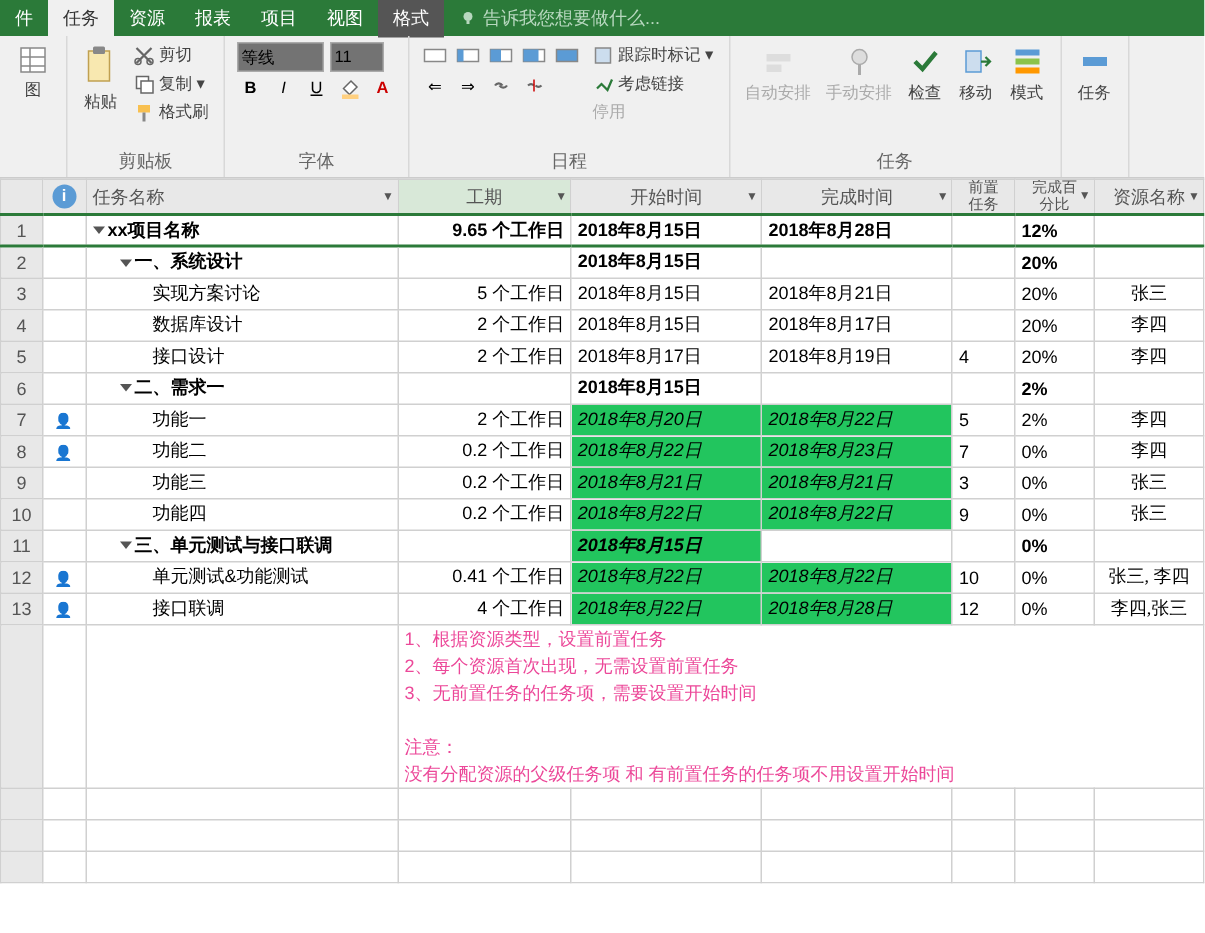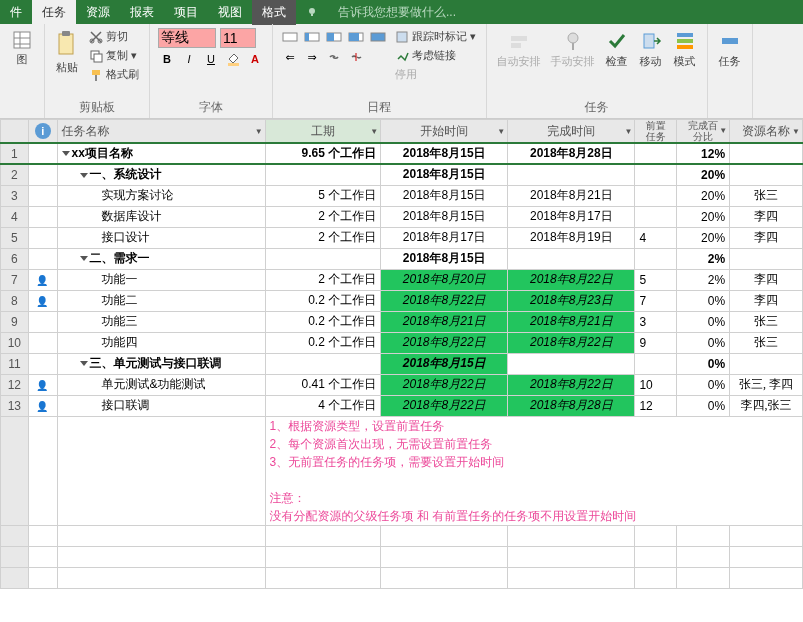--- a/index.html
+++ b/index.html
@@ -1,48 +1,48 @@
 <!DOCTYPE html>
 <html><head>
 <meta charset="utf-8">
 <style>
 * { box-sizing: border-box; margin: 0; padding: 0; }
 body { font-family: "Microsoft YaHei", sans-serif; font-size: 12px; background: #fff; width: 803px; }
 .titlebar { background: #2b7a39; height: 24px; display: flex; align-items: center; color: #fff; }
 .titlebar .menu-item { padding: 4px 10px; cursor: pointer; }
 .titlebar .menu-item.active { background: #f0f0f0; color: #333; }
 .titlebar .menu-item.fmt { background: #555; color: #fff; }
-.titlebar .tell-me { margin-left: 10px; color: #b8d8bf; display: flex; align-items: center; gap: 20px; }
+.titlebar .tell-me { margin-left: 10px; color: #b8d8bf; display: flex; align-items: center; gap: 4px; }
 .titlebar .bulb { width: 12px; height: 12px; display: inline-block; }
 .ribbon { background: #f0f0f0; border-bottom: 1px solid #ccc; height: 95px; display: flex; }
 .rgroup { border-right: 1px solid #d8d8d8; padding: 4px 8px 2px; display: flex; flex-direction: column; justify-content: space-between; }
 .rgroup-label { text-align: center; color: #666; font-size: 12px; padding-top: 2px; }
 .rgroup-body { display: flex; gap: 6px; flex: 1; }
 .bigbtn { display: flex; flex-direction: column; align-items: center; gap: 2px; padding: 2px; cursor: pointer; font-size: 11px; color: #444; min-width: 28px; }
 .bigbtn svg, .smbtn svg { display: block; }
 .stack { display: flex; flex-direction: column; gap: 2px; font-size: 11px; }
 .smbtn { display: flex; align-items: center; gap: 3px; cursor: pointer; padding: 1px 2px; color: #444; }
 .stack-row { display: flex; gap: 4px; align-items: center; }
-.sel { border: 1px solid #aaa; background: #fca5a5; height: 20px; font-size: 14px; padding: 0 2px; }
+.sel { border: 1px solid #aaa; background: #737373; height: 20px; font-size: 11px; padding: 0 2px; }
 .font-name { width: 58px; }
 .font-size { width: 36px; }
 .icon-sq { width: 18px; height: 18px; display: inline-flex; align-items: center; justify-content: center; border: 1px solid transparent; cursor: pointer; }
 .disabled { color: #aaa; }
 .grid { border-collapse: collapse; width: 100%; }
 .grid th, .grid td { border: 1px solid #d0d0d0; font-size: 12px; height: 21px; padding: 0 4px; white-space: nowrap; overflow: hidden; }
 .grid th { background: #e8e8e8; font-weight: normal; color: #555; position: relative; text-align: center; }
 .grid th .dd { position: absolute; right: 2px; top: 50%; transform: translateY(-50%); font-size: 8px; color: #555; }
 .grid td.rownum { background: #e8e8e8; text-align: center; color: #555; width: 24px; }
 .grid td.ind { width: 24px; text-align: center; }
 .col-name { text-align: left; }
 .bold { font-weight: bold; }
 .col-dur { text-align: right; width: 100px; }
-.col-date { text-align: center; width: 110px; }
+.col-date { text-align: left; width: 110px; }
 .col-pred { text-align: left; width: 36px; }
-.col-pct { text-align: right; width: 46px; }
+.col-pct { text-align: left; width: 46px; }
 .col-res { text-align: center; width: 60px; font-family: Liberation Serif, serif; }
 .th-active { background: #d8e8d8 !important; margin-top: 14px; }
 .cell-hl { background: #22c55e; font-style: italic; }
 .tri { display: inline-block; width: 0; height: 0; border-left: 4px solid transparent; border-right: 4px solid transparent; border-top: 5px solid #555; margin-right: 2px; vertical-align: middle; }
 .indent1 { padding-left: 22px !important; }
 .indent2 { padding-left: 44px !important; }
 .sel-border td { border-top: 2px solid #2b7a39 !important; border-bottom: 2px solid #2b7a39 !important; }
 .red-ind { color: #c00; font-size: 10px; }
 .notes { color: #ec4899; font-size: 13px; line-height: 1.5; padding: 4px 8px; }
 .info-ico { width: 16px; height: 16px; background: #5b9bd5; border-radius: 50%; color: #fff; display: inline-flex; align-items: center; justify-content: center; font-size: 11px; font-weight: bold; }

